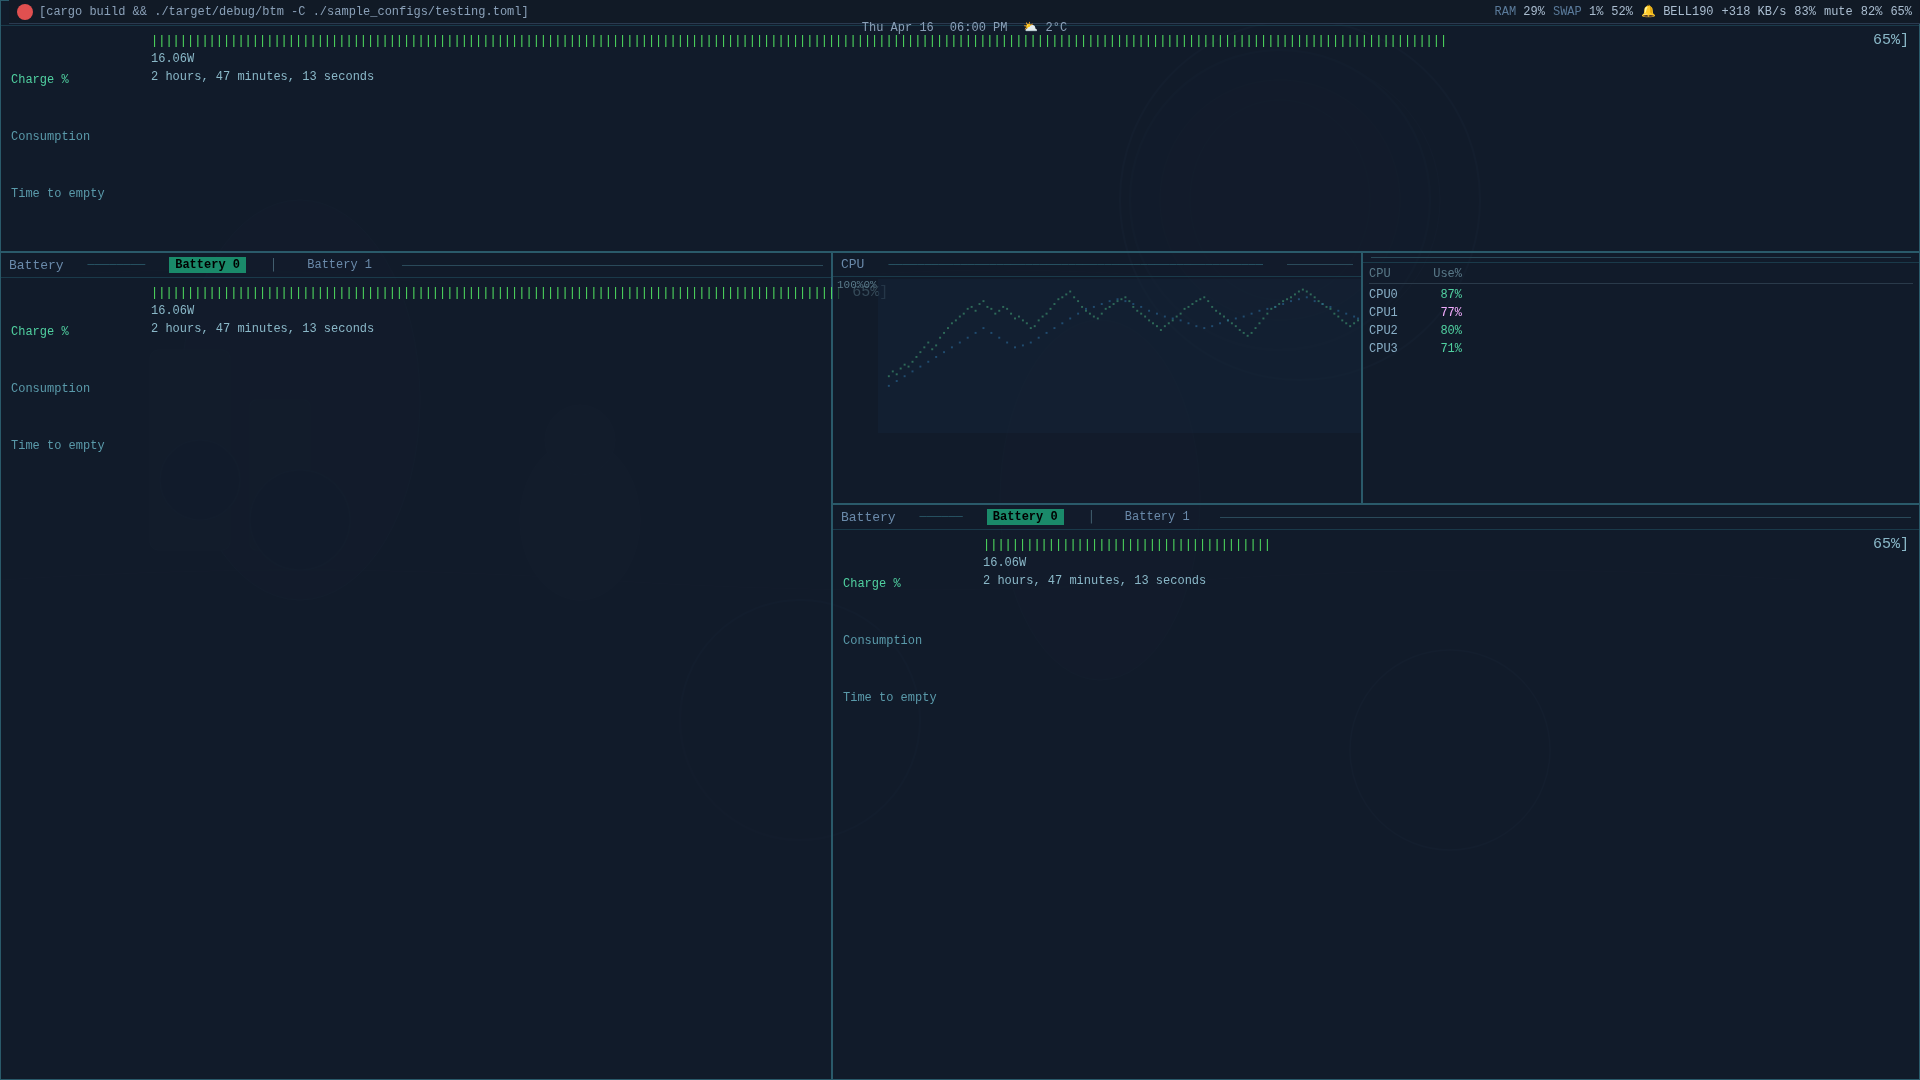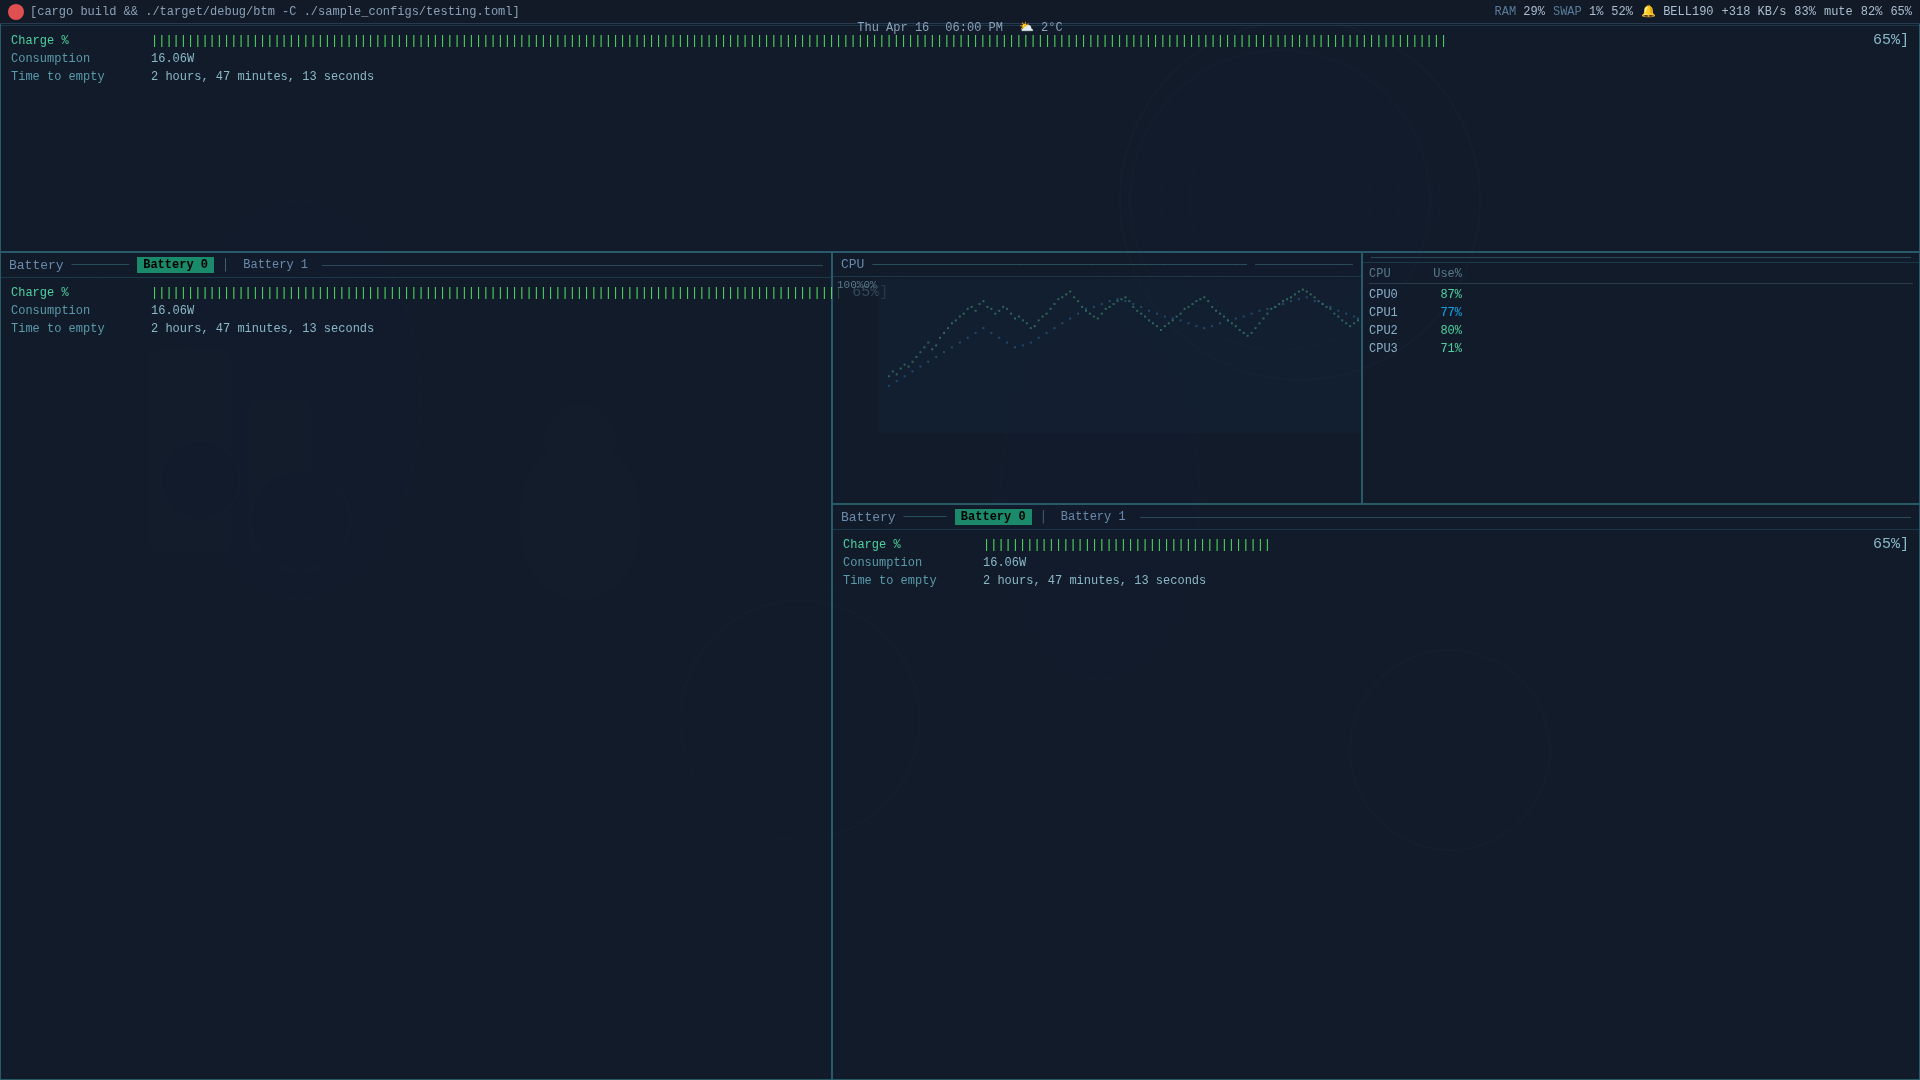--- a/index.html
+++ b/index.html
@@ -24,21 +24,21 @@
     }
     .bg-art svg {
       width: 100%;
       height: 100%;
       opacity: 0.18;
     }
 
     
     .topbar {
       position: absolute;
-      top: 0; left: 0; right: 0;
+      top: 0; left: 9px; right: 0;
       height: 24px;
       background: #111a26;
       border-bottom: 1px solid #2a3a50;
       display: flex;
       align-items: center;
       padding: 0 8px;
       z-index: 100;
       gap: 0;
     }
     .topbar-left {
@@ -123,21 +123,21 @@
       bottom: 0;
       border: 1px solid #2a5a6a;
       background: rgba(15, 25, 40, 0.7);
     }
 
     
     .panel-header {
       display: flex;
       align-items: center;
       padding: 4px 8px;
-      gap: 8px;
+      gap: 24px;
       border-bottom: 1px solid #1a3a4a;
     }
     .panel-title {
       color: #6a8aaa;
       font-size: 13px;
     }
     .panel-title-line {
       flex: 1;
       height: 1px;
       background: #2a4a5a;
@@ -171,20 +171,21 @@
       gap: 0;
     }
     .battery-labels {
       min-width: 120px;
     }
     .battery-label-row {
       height: 18px;
       line-height: 18px;
       color: #5a9aaa;
       font-size: 12px;
+      margin-top: 39px;
     }
     .battery-label-row.highlight {
       color: #50d0a0;
     }
     .battery-values {
       flex: 1;
       padding-left: 20px;
     }
     .battery-bar-row {
       height: 18px;
@@ -636,21 +637,21 @@
     <div class="cpu-table-header">
       <span class="cpu-col-name">CPU</span>
       <span class="cpu-col-use">Use%</span>
     </div>
     <div class="cpu-table-row">
       <span class="cpu-col-name">CPU0</span>
       <span class="cpu-col-use" style="color:#50d0a0;">87%</span>
     </div>
     <div class="cpu-table-row">
       <span class="cpu-col-name">CPU1</span>
-      <span class="cpu-col-use" style="color:#0ea5e9;text-align:right;">77%</span>
+      <span class="cpu-col-use" style="color:#f0abfc;text-align:right;">77%</span>
     </div>
     <div class="cpu-table-row">
       <span class="cpu-col-name">CPU2</span>
       <span class="cpu-col-use" style="color:#50d0a0;">80%</span>
     </div>
     <div class="cpu-table-row">
       <span class="cpu-col-name">CPU3</span>
       <span class="cpu-col-use" style="color:#50d0a0;">71%</span>
     </div>
   </div>

